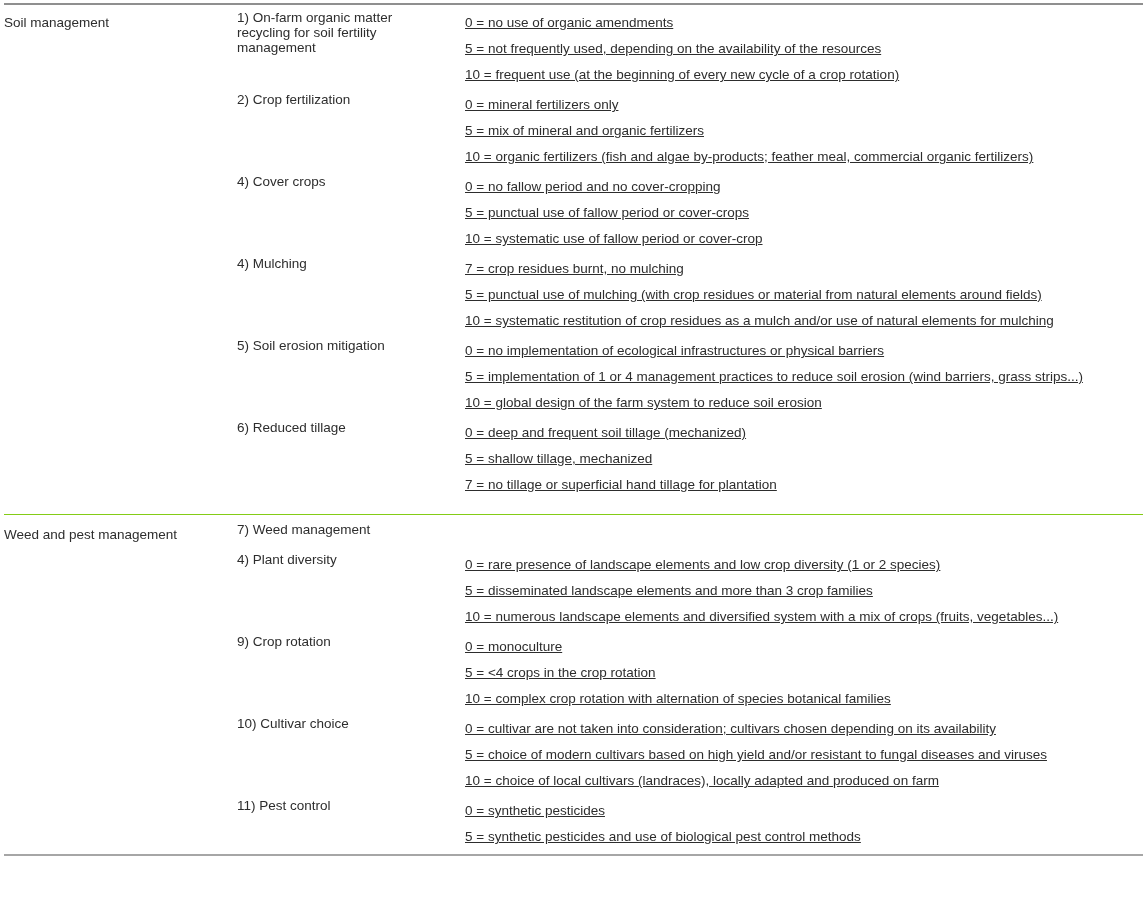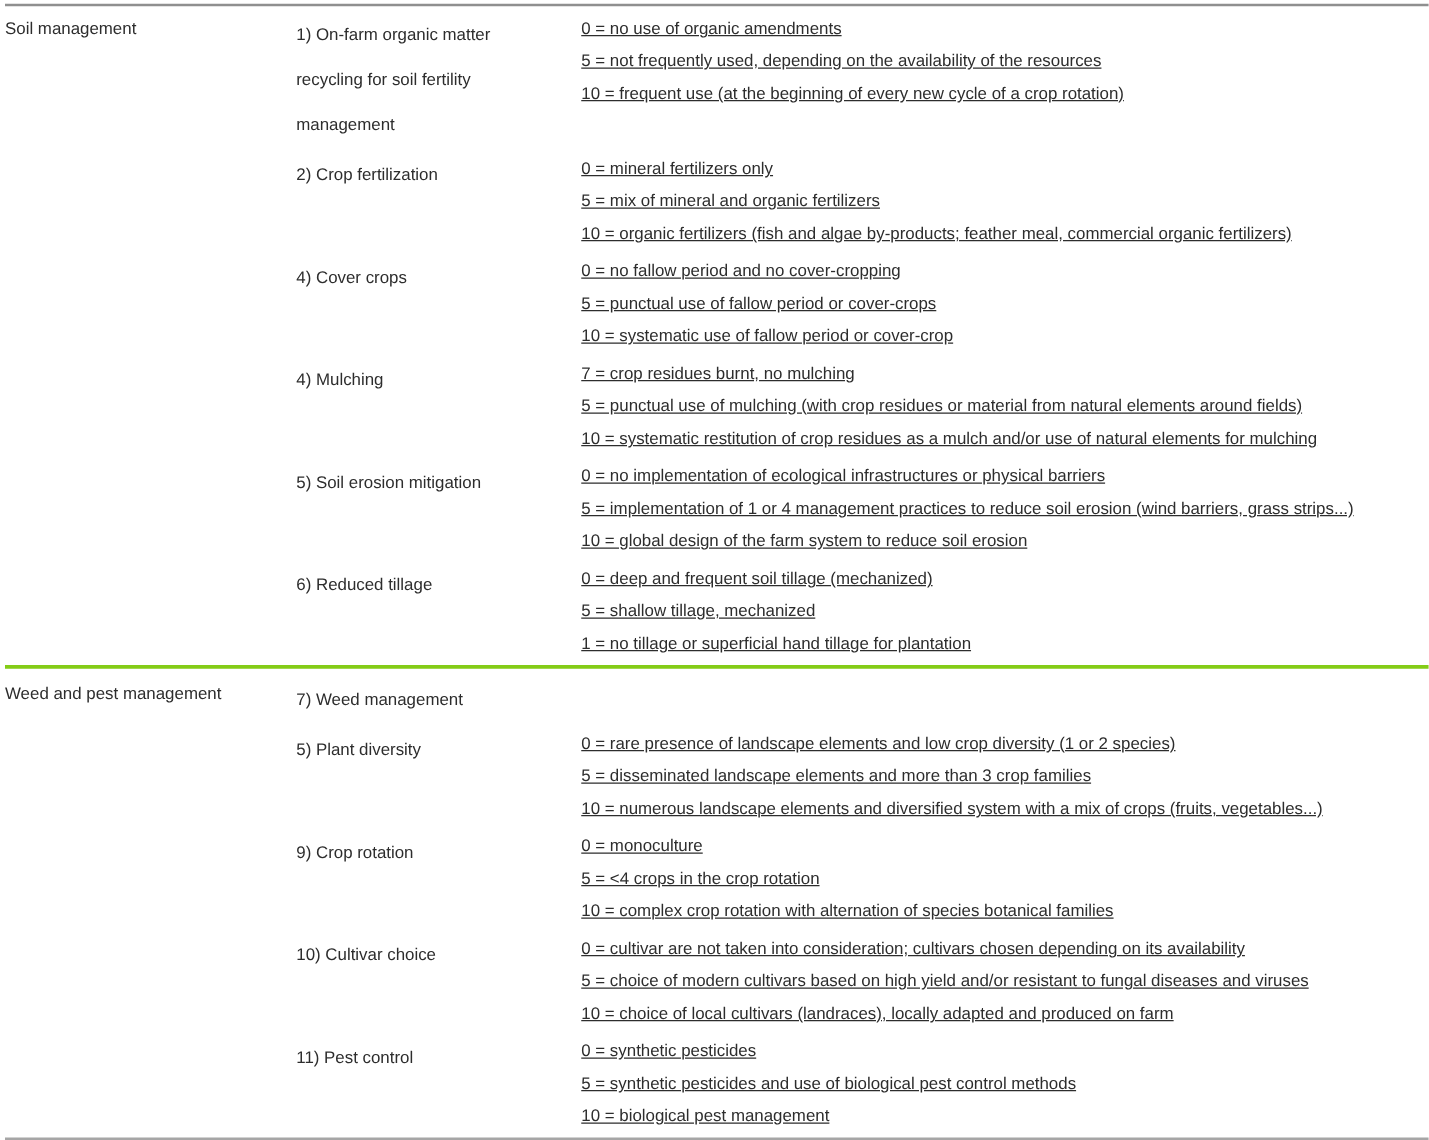--- a/index.html
+++ b/index.html
@@ -20,33 +20,33 @@
     padding: 5px 0 4px 0;
     color: #2d2d2d;
     font-size: 13.5px;
   }
   .section {
     display: grid;
     grid-template-columns: 233px 228px 1fr;
     row-gap: 4px;
   }
   .section--divided {
-    margin-top: 4px;
-    border-top: 3px solid #84cc16;
+    margin-top: 16px;
+    border-top: 1px solid #84cc16;
     padding-top: 7px;
   }
   .category {
     grid-column: 1;
     grid-row: 1;
     line-height: 26px;
     padding-right: 12px;
   }
   .ind-name {
     grid-column: 2;
-    line-height: 36px;
+    line-height: 15px;
     padding-right: 24px;
   }
   .ind-scores {
     grid-column: 3;
   }
   .score {
     line-height: 26px;
     text-decoration: underline;
   }
 </style>
@@ -90,30 +90,30 @@
     <div class="ind-scores">
       <div class="score">0 = no implementation of ecological infrastructures or physical barriers</div>
       <div class="score">5 = implementation of 1 or 4 management practices to reduce soil erosion (wind barriers, grass strips...)</div>
       <div class="score">10 = global design of the farm system to reduce soil erosion</div>
     </div>
 
     <div class="ind-name">6) Reduced tillage</div>
     <div class="ind-scores">
       <div class="score">0 = deep and frequent soil tillage (mechanized)</div>
       <div class="score">5 = shallow tillage, mechanized</div>
-      <div class="score">1 = no tillage or superficial hand tillage for plantation</div>
+      <div class="score">7 = no tillage or superficial hand tillage for plantation</div>
     </div>
   </div>
 
   <div class="section section--divided">
     <div class="category">Weed and pest management</div>
 
     <div class="ind-name">7) Weed management</div>
 
-    <div class="ind-name">5) Plant diversity</div>
+    <div class="ind-name">4) Plant diversity</div>
     <div class="ind-scores">
       <div class="score">0 = rare presence of landscape elements and low crop diversity (1 or 2 species)</div>
       <div class="score">5 = disseminated landscape elements and more than 3 crop families</div>
       <div class="score">10 = numerous landscape elements and diversified system with a mix of crops (fruits, vegetables...)</div>
     </div>
 
     <div class="ind-name">9) Crop rotation</div>
     <div class="ind-scores">
       <div class="score">0 = monoculture</div>
       <div class="score">5 = &lt;4 crops in the crop rotation</div>
@@ -124,17 +124,16 @@
     <div class="ind-scores">
       <div class="score">0 = cultivar are not taken into consideration; cultivars chosen depending on its availability</div>
       <div class="score">5 = choice of modern cultivars based on high yield and/or resistant to fungal diseases and viruses</div>
       <div class="score">10 = choice of local cultivars (landraces), locally adapted and produced on farm</div>
     </div>
 
     <div class="ind-name">11) Pest control</div>
     <div class="ind-scores">
       <div class="score">0 = synthetic pesticides</div>
       <div class="score">5 = synthetic pesticides and use of biological pest control methods</div>
-      <div class="score">10 = biological pest management</div>
     </div>
   </div>
 
 </div>
 
 </body></html>

